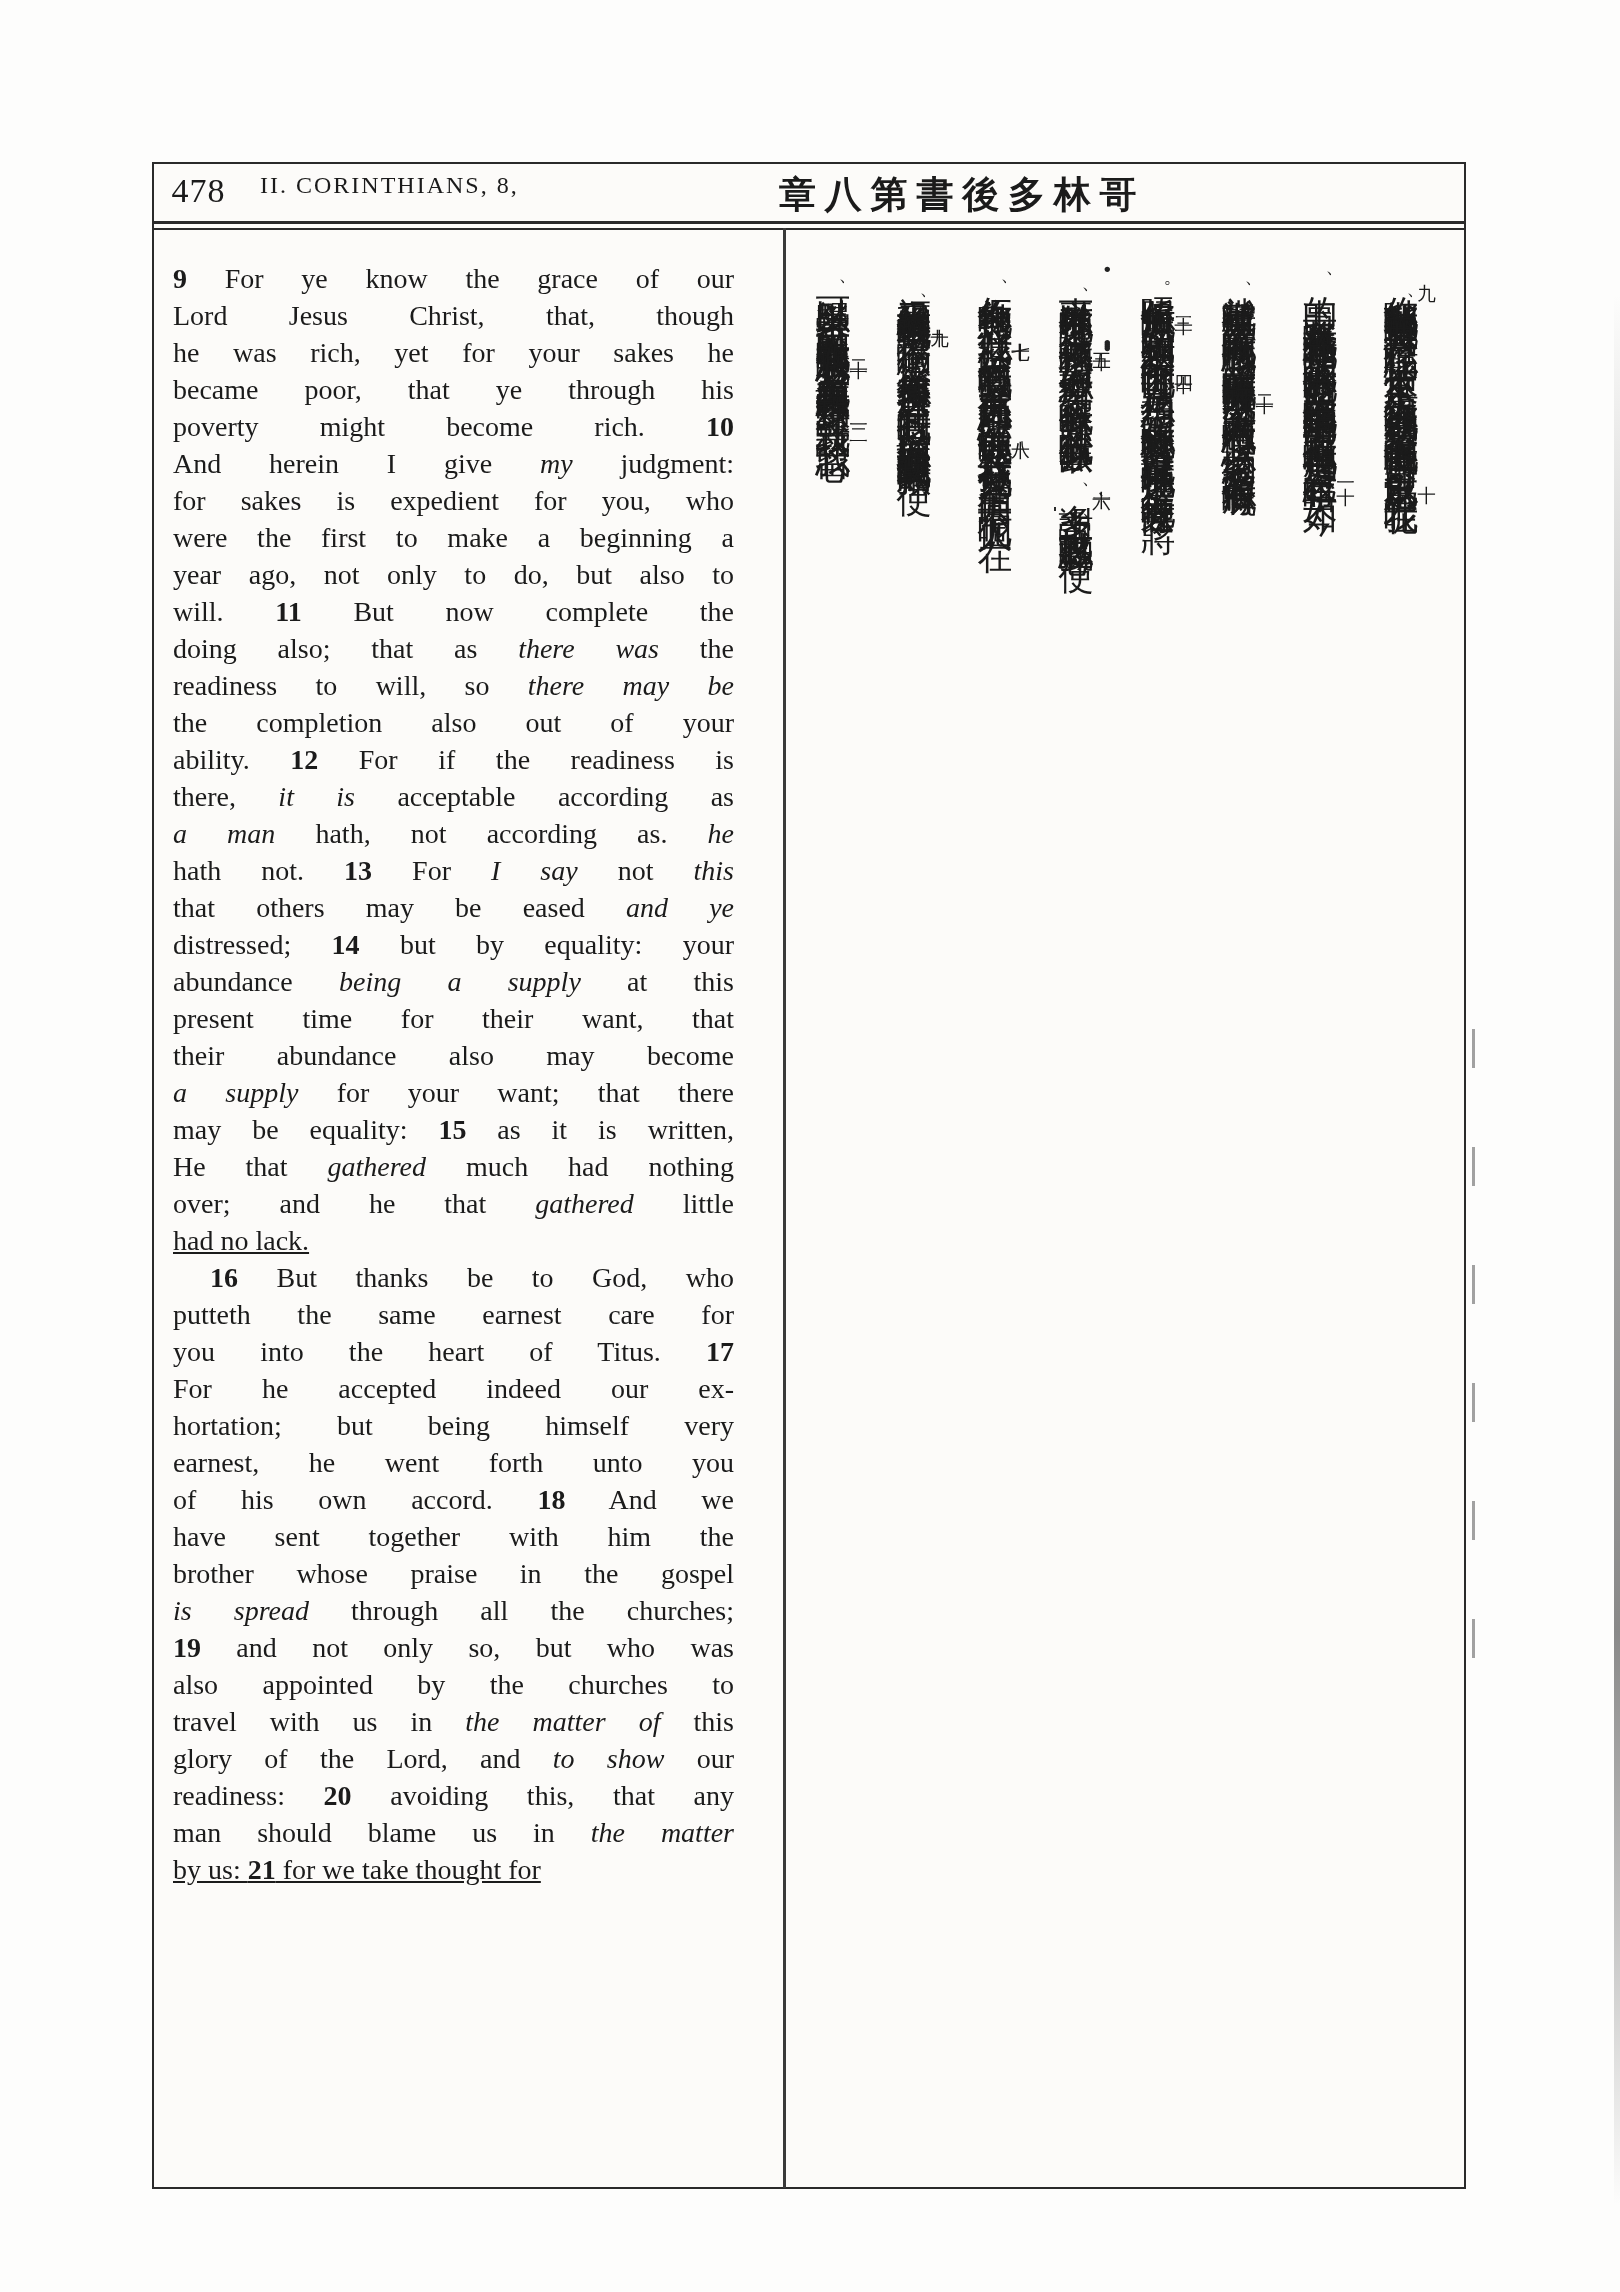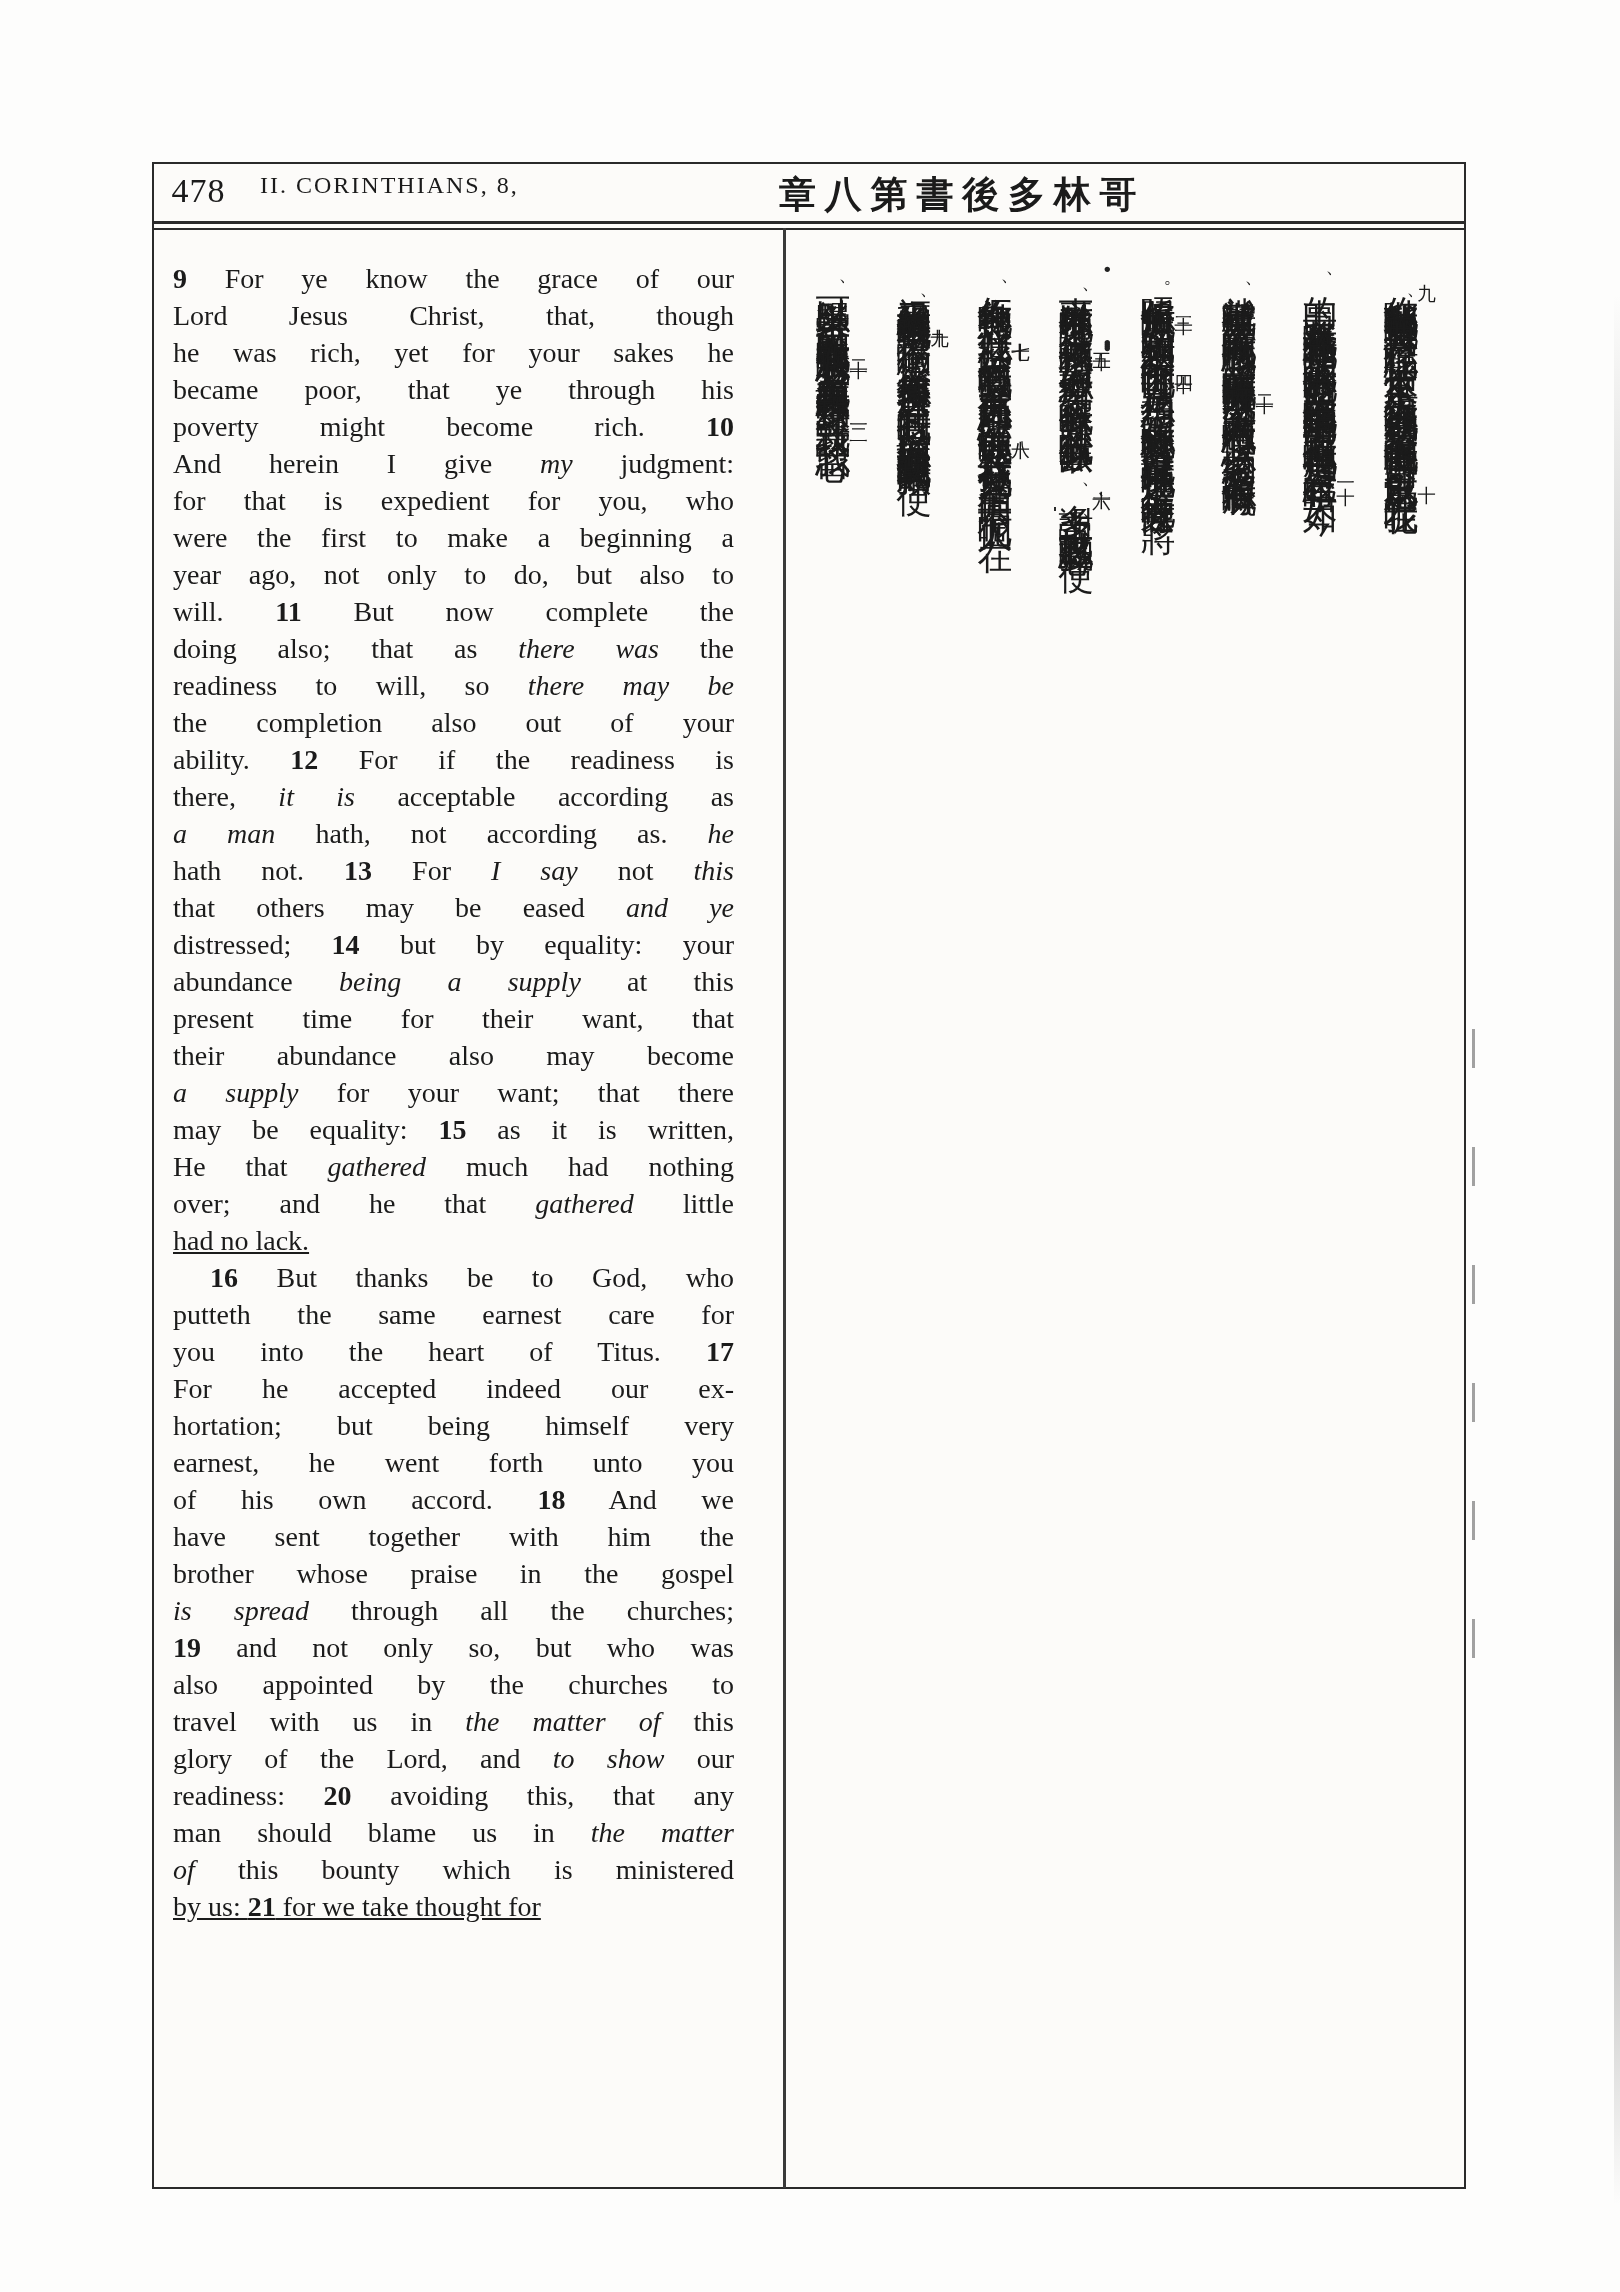--- a/index.html
+++ b/index.html
@@ -82,21 +82,21 @@
 <div class="rule-b"></div>
 <div class="divider"></div>
 
 <div class="en-text" id="en-text">
     <div class="en-line"><span class="b">9 </span><span>For ye know the grace of our</span></div>
     <div class="en-line"><span>Lord Jesus Christ, that, though</span></div>
     <div class="en-line"><span>he was rich, yet for your sakes he</span></div>
     <div class="en-line"><span>became poor, that ye through his</span></div>
     <div class="en-line"><span>poverty might become rich. </span><span class="b">10</span></div>
     <div class="en-line"><span>And herein I give </span><span class="i">my</span><span> judgment:</span></div>
-    <div class="en-line"><span>for that is expedient for you, who</span></div>
+    <div class="en-line"><span>for sakes is expedient for you, who</span></div>
     <div class="en-line"><span>were the first to make a beginning a</span></div>
     <div class="en-line"><span>year ago, not only to do, but also to</span></div>
     <div class="en-line"><span>will. </span><span class="b">11</span><span> But now complete the</span></div>
     <div class="en-line"><span>doing also; that as </span><span class="i">there was</span><span> the</span></div>
     <div class="en-line"><span>readiness to will, so </span><span class="i">there may be</span></div>
     <div class="en-line"><span>the completion also out of your</span></div>
     <div class="en-line"><span>ability. </span><span class="b">12</span><span> For if the readiness is</span></div>
     <div class="en-line"><span>there, </span><span class="i">it is</span><span> acceptable according as</span></div>
     <div class="en-line"><span class="i">a man</span><span> hath, not according as.</span><span class="i"> he</span></div>
     <div class="en-line"><span>hath not. </span><span class="b">13</span><span> For </span><span class="i">I say</span><span> not </span><span class="i">this</span></div>
@@ -119,21 +119,20 @@
     <div class="en-line"><span>of his own accord. </span><span class="b">18</span><span> And we</span></div>
     <div class="en-line"><span>have sent together with him the</span></div>
     <div class="en-line"><span>brother whose praise in the gospel</span></div>
     <div class="en-line"><span class="i">is spread</span><span> through all the churches;</span></div>
     <div class="en-line"><span class="b">19</span><span> and not only so, but who was</span></div>
     <div class="en-line"><span>also appointed by the churches to</span></div>
     <div class="en-line"><span>travel with us in </span><span class="i">the matter of</span><span> this</span></div>
     <div class="en-line"><span>glory of the Lord, and </span><span class="i">to show</span><span> our</span></div>
     <div class="en-line"><span>readiness: </span><span class="b">20</span><span> avoiding this, that any</span></div>
     <div class="en-line"><span>man should blame us in </span><span class="i">the matter</span></div>
-    <div class="en-line"><span class="i">of</span><span> this bounty which is ministered</span></div>
     <div class="en-line last"><span>by us: </span><span class="b">21</span><span> for we take thought for</span></div>
   </div>
 <div class="cn-text" id="cn-text">
     <div class="cn-col"><span class="vmark">九</span><span>你哋知我哋主耶穌基督嘅恩典</span><span class="punc">、</span><span>係點樣呢</span><span class="punc">、</span><span>佢本來富足</span><span class="punc">、</span><span>但為你哋就成為貧窮</span><span class="punc">、</span><span>等你哋由佢嘅貧窮</span><span class="punc">、</span><span>可以成為富足</span><span class="punc">。</span><span class="vmark">十</span><span>我在呢</span></div>
     <div class="cn-col"><span>的事</span><span class="punc">、</span><span>將我嘅意見話過你哋知</span><span class="punc">、</span><span>呢的事於你哋有益</span><span class="punc">、</span><span>因為你哋不獨落手辦呢的事</span><span class="punc">、</span><span>而且你哋起首提倡</span><span class="punc">、</span><span>已經有一年咯</span><span class="punc">。</span><span class="vmark">十一</span><span>如今</span></div>
     <div class="cn-col"><span>就當辦成呢件事</span><span class="punc">、</span><span>你哋既有願做嘅心</span><span class="punc">、</span><span>亦當照你哋所有嘅力來辦成呀</span><span class="punc">。</span><span class="vmark">十二</span><span>因為人若有願做嘅心</span><span class="punc">、</span><span>必蒙悅納</span><span class="punc">、</span><span>乃係照佢所有嘅</span><span class="punc">、</span></div>
     <div class="cn-col"><span>唔係照佢所無嘅</span><span class="punc">。</span><span class="vmark">十三</span><span>我唔想別人安樂</span><span class="punc">、</span><span>你哋困苦</span><span class="punc">、</span><span class="vmark">十四</span><span>乃係想均平</span><span class="punc">、</span><span>即係想你哋之有餘</span><span class="punc">、</span><span>現在可以補佢哋之不足</span><span class="punc">、</span><span>等佢哋之有餘</span><span class="punc">、</span><span>將</span></div>
     <div class="cn-col"><span class="dots">來</span><span>亦可以補你哋之不足</span><span class="punc">、</span><span>噉就係均平咯</span><span class="punc">。</span><span class="vmark">十五</span><span>好似</span><span class="dots">聖經所寫</span><span class="punc">、</span><span>「多收嘅亦無餘</span><span class="punc">、</span><span>少收嘅亦無缺</span><span class="punc">。</span><span>」○</span><span class="vmark">十六</span><span>多謝上帝</span><span class="punc">、</span><span>感動</span><span class="pname">提多</span><span>嘅心</span><span class="punc">、</span><span>使</span></div>
     <div class="cn-col"><span>佢為你哋懇懃</span><span class="punc">、</span><span>好似我一樣</span><span class="punc">。</span><span class="vmark">十七</span><span>佢固然受我嘅勸</span><span class="punc">、</span><span>亦係自己更加熱心</span><span class="punc">、</span><span>情願去你哋處</span><span class="punc">。</span><span class="vmark">十八</span><span>我亦打發一位兄弟</span><span class="punc">、</span><span>共佢同去</span><span class="punc">、</span><span>呢個人</span><span class="punc">、</span><span>在</span></div>
     <div class="cn-col"><span>福音上已經得倒衆教會嘅稱讚</span><span class="punc">、</span><span class="vmark">十九</span><span>不獨噉樣</span><span class="punc">、</span><span>佢亦係衆教會所揀選</span><span class="punc">、</span><span>共我同行嘅</span><span class="punc">、</span><span>亦係同埋辦理所交託過我嘅呢的捐款</span><span class="punc">、</span><span>使</span></div>

